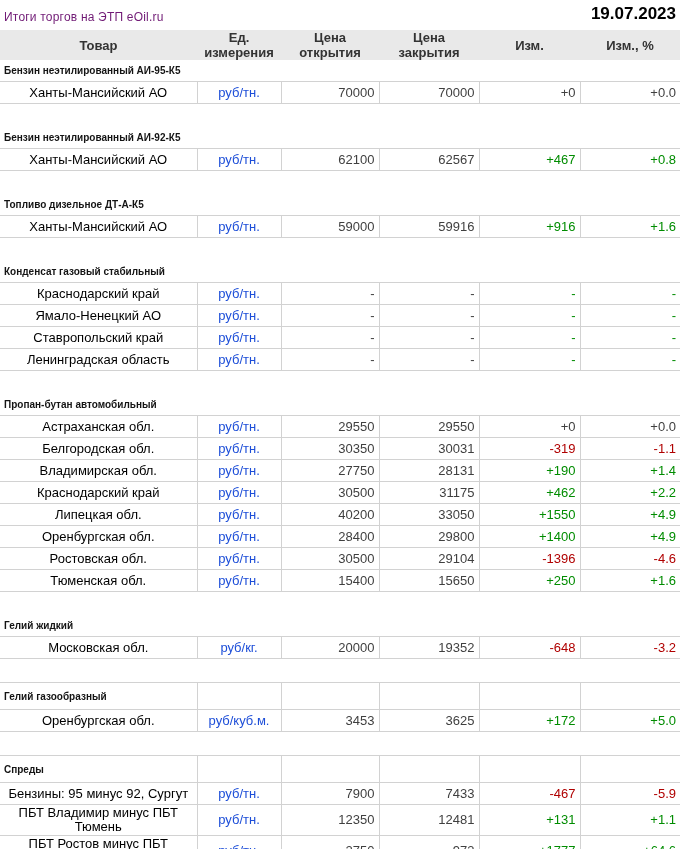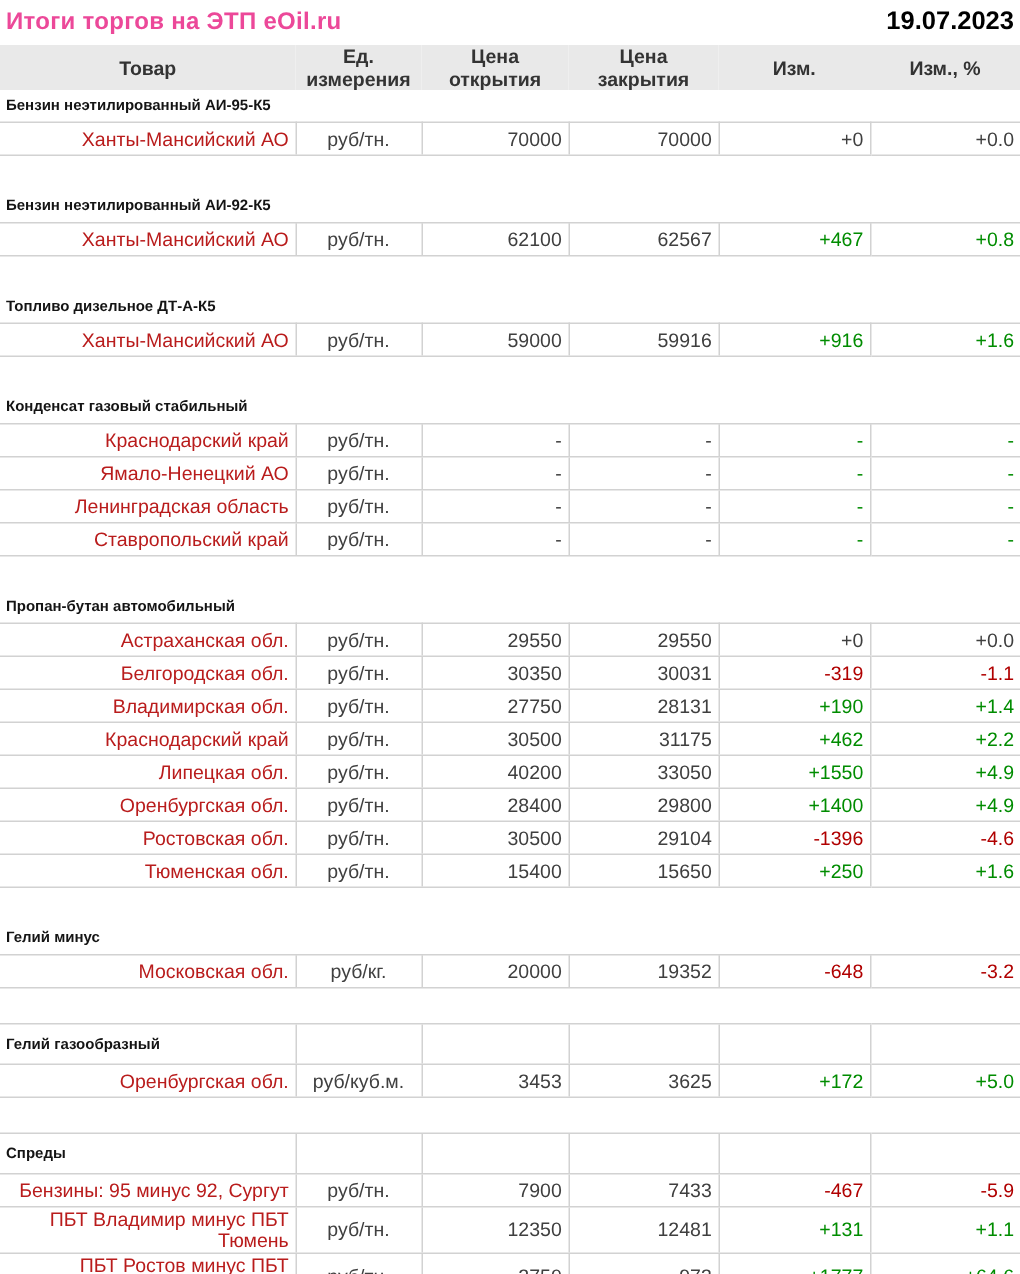--- a/index.html
+++ b/index.html
@@ -10,23 +10,23 @@
     background:#fff;
   }
   .titlebar{
     display:flex;
     justify-content:space-between;
     align-items:flex-end;
     padding:5px 4px 6px 4px;
     height:19px;
   }
   .title-text{
-    font-size:16px;
-    font-weight:bold;
-    color:#ec4899;
+    font-size:12px;
+    font-weight:normal;
+    color:#701a75;
     letter-spacing:.2px;
   }
   .date-text{
     font-size:17px;
     font-weight:bold;
     color:#000;
     margin-left:20px;
   }
   table.report{
     border-collapse:collapse;
@@ -72,22 +72,22 @@
   
   tr.data td{
     border-top:1px solid #d2d2d2;
     border-bottom:1px solid #d2d2d2;
     height:19px;
     padding:1px 4px;
     vertical-align:middle;
     line-height:14px;
   }
   tr.data td + td{border-left:1px solid #d2d2d2;}
-  td.cell-product{text-align:right;padding-left:6px;color:#b91c1c;margin-left:32px;}
-  td.cell-unit{text-align:center;color:#404040;}
+  td.cell-product{text-align:center;padding-left:6px;color:#000000;margin-left:32px;}
+  td.cell-unit{text-align:center;color:#1d4ed8;}
   td.cell-num{text-align:right;padding-right:7px;color:#3f3f3f;}
   
   td.t-up{color:var(--up-color);}
   td.t-down{color:var(--down-color);margin-top:20px;}
   td.t-flat{color:#3f3f3f;}
   td.t-empty{color:var(--up-color);}
   tr.gap td{
     height:21px;
     border:none;
     background:#fff;
@@ -178,29 +178,29 @@
         </tr>
         <tr class="data">
           <td class="cell-product">Ямало-Ненецкий АО</td>
           <td class="cell-unit">руб/тн.</td>
           <td class="cell-num">-</td>
           <td class="cell-num">-</td>
           <td class="cell-num t-empty">-</td>
           <td class="cell-num t-empty">-</td>
         </tr>
         <tr class="data">
+          <td class="cell-product">Ставропольский край</td>
+          <td class="cell-unit">руб/тн.</td>
+          <td class="cell-num">-</td>
+          <td class="cell-num">-</td>
+          <td class="cell-num t-empty">-</td>
+          <td class="cell-num t-empty">-</td>
+        </tr>
+        <tr class="data">
           <td class="cell-product">Ленинградская область</td>
-          <td class="cell-unit">руб/тн.</td>
-          <td class="cell-num">-</td>
-          <td class="cell-num">-</td>
-          <td class="cell-num t-empty">-</td>
-          <td class="cell-num t-empty">-</td>
-        </tr>
-        <tr class="data">
-          <td class="cell-product">Ставропольский край</td>
           <td class="cell-unit">руб/тн.</td>
           <td class="cell-num">-</td>
           <td class="cell-num">-</td>
           <td class="cell-num t-empty">-</td>
           <td class="cell-num t-empty">-</td>
         </tr>
         <tr class="gap">
           <td colspan="6"></td>
         </tr>
         <tr class="sec">
@@ -267,21 +267,21 @@
           <td class="cell-unit">руб/тн.</td>
           <td class="cell-num">15400</td>
           <td class="cell-num">15650</td>
           <td class="cell-num t-up">+250</td>
           <td class="cell-num t-up">+1.6</td>
         </tr>
         <tr class="gap">
           <td colspan="6"></td>
         </tr>
         <tr class="sec">
-          <td class="" colspan="6">Гелий минус</td>
+          <td class="" colspan="6">Гелий жидкий</td>
         </tr>
         <tr class="data">
           <td class="cell-product">Московская обл.</td>
           <td class="cell-unit">руб/кг.</td>
           <td class="cell-num">20000</td>
           <td class="cell-num">19352</td>
           <td class="cell-num t-down">-648</td>
           <td class="cell-num t-down">-3.2</td>
         </tr>
         <tr class="gap">

